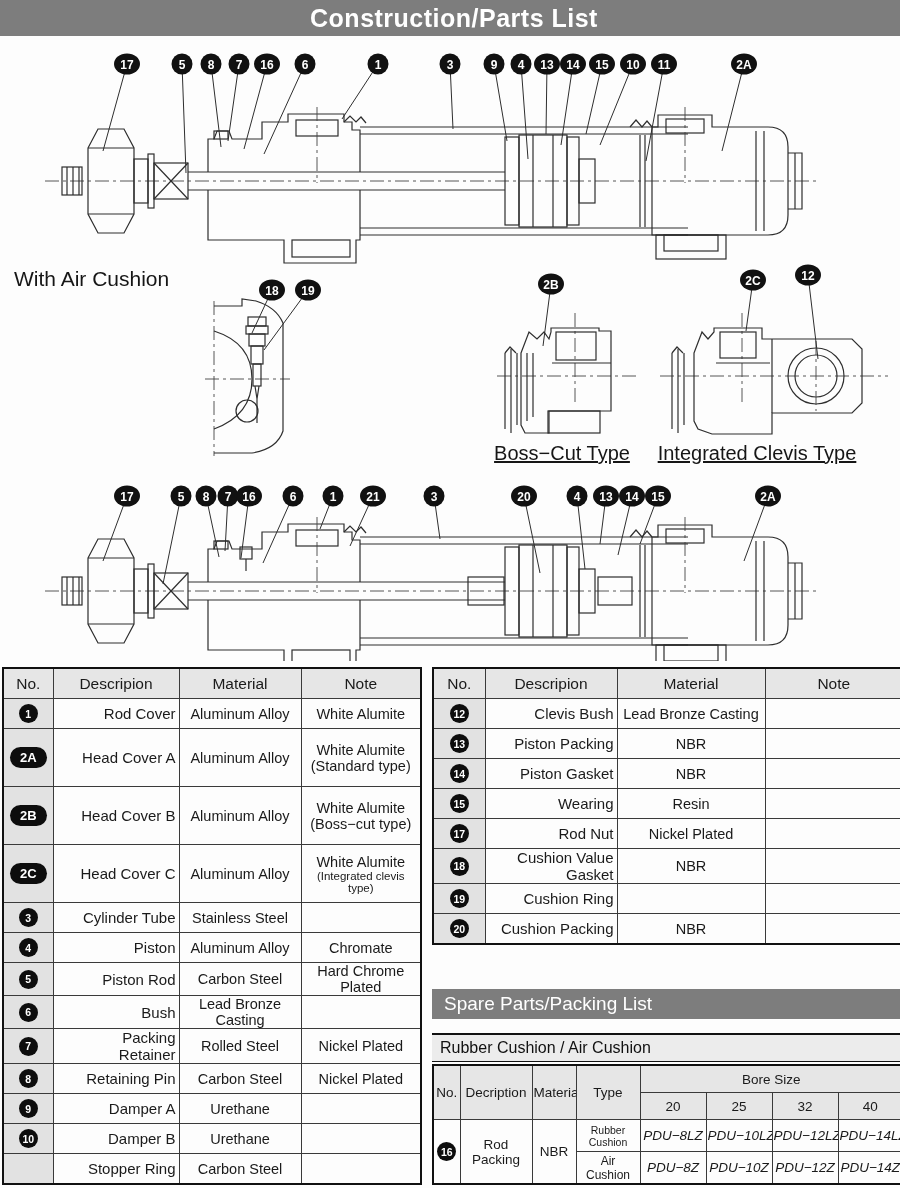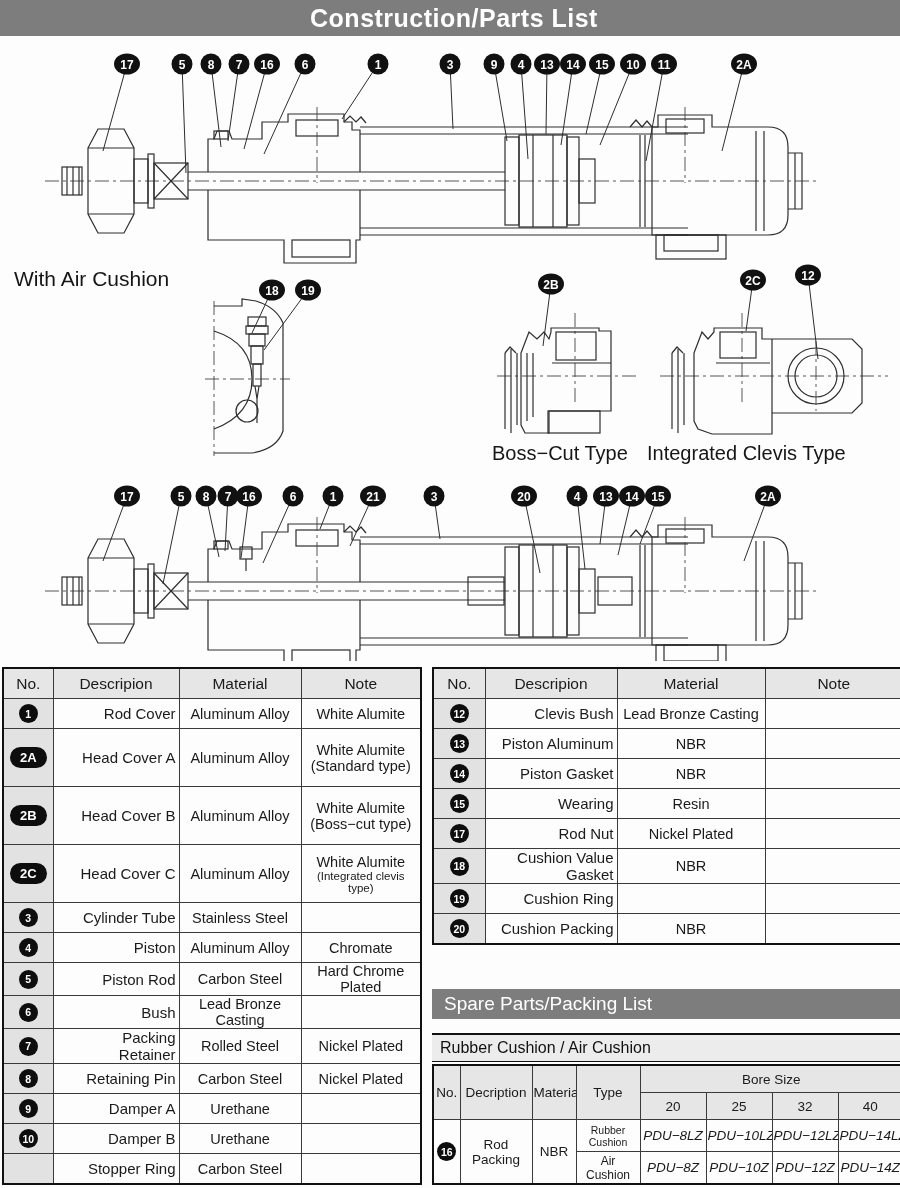--- a/index.html
+++ b/index.html
@@ -4,21 +4,21 @@
 <style>
   html,body{margin:0;padding:0;background:#fff;}
   body{font-family:"Liberation Sans",sans-serif;color:#1a1a1a;width:900px;}
   .page{width:900px;height:1188px;position:relative;overflow:hidden;background:#fdfdfd;}
   .section-bar{background:#7d7d7d;color:#fff;}
   .main-bar{height:36px;line-height:36px;font-size:25px;font-weight:bold;padding-left:8px;letter-spacing:.5px;text-align:center;}
   .parts-bar{height:28px;line-height:28px;font-size:19px;padding-left:10px;margin-top:3px;}
   .diagram-area{position:relative;height:625px;}
   .diagram-area svg{position:absolute;left:0;top:0;}
   .dlabel{position:absolute;font-size:20px;color:#161616;}
-  .dlabel.center{}
+  .dlabel.center{text-align:center;text-decoration:underline;}
   .cline{stroke:#444;stroke-width:.9;stroke-dasharray:14 4 3 4;}
   .draw{stroke:#2e2e2e;stroke-width:1.2;fill:none;}
   .leader{stroke:#2e2e2e;stroke-width:1;}
   .cbubble{fill:#111;stroke:none;}
   .ctext{fill:#fff;font-size:12px;font-weight:bold;text-anchor:middle;dominant-baseline:central;font-family:"Liberation Sans",sans-serif;}
   .tables{display:flex;gap:10px;padding-left:2px;margin-top:6px;align-items:flex-start;}
   table{border-collapse:collapse;table-layout:fixed;}
   .parts{border:2px solid #111;}
   .parts td{border:1px solid #3a3a3a;height:29px;text-align:center;font-size:14.5px;padding:0 3px;overflow:hidden;}
   .parts tr.head td{background:#e6e6e6;font-size:15.5px;}
@@ -409,21 +409,21 @@
           <td>Note</td>
         </tr>
         <tr>
           <td class="no"><span class="cno">12</span></td>
           <td class="desc">Clevis Bush</td>
           <td class="sm">Lead Bronze Casting</td>
           <td></td>
         </tr>
         <tr>
           <td class="no"><span class="cno">13</span></td>
-          <td class="desc">Piston Aluminum</td>
+          <td class="desc">Piston Packing</td>
           <td>NBR</td>
           <td></td>
         </tr>
         <tr>
           <td class="no"><span class="cno">14</span></td>
           <td class="desc">Piston Gasket</td>
           <td>NBR</td>
           <td></td>
         </tr>
         <tr>

